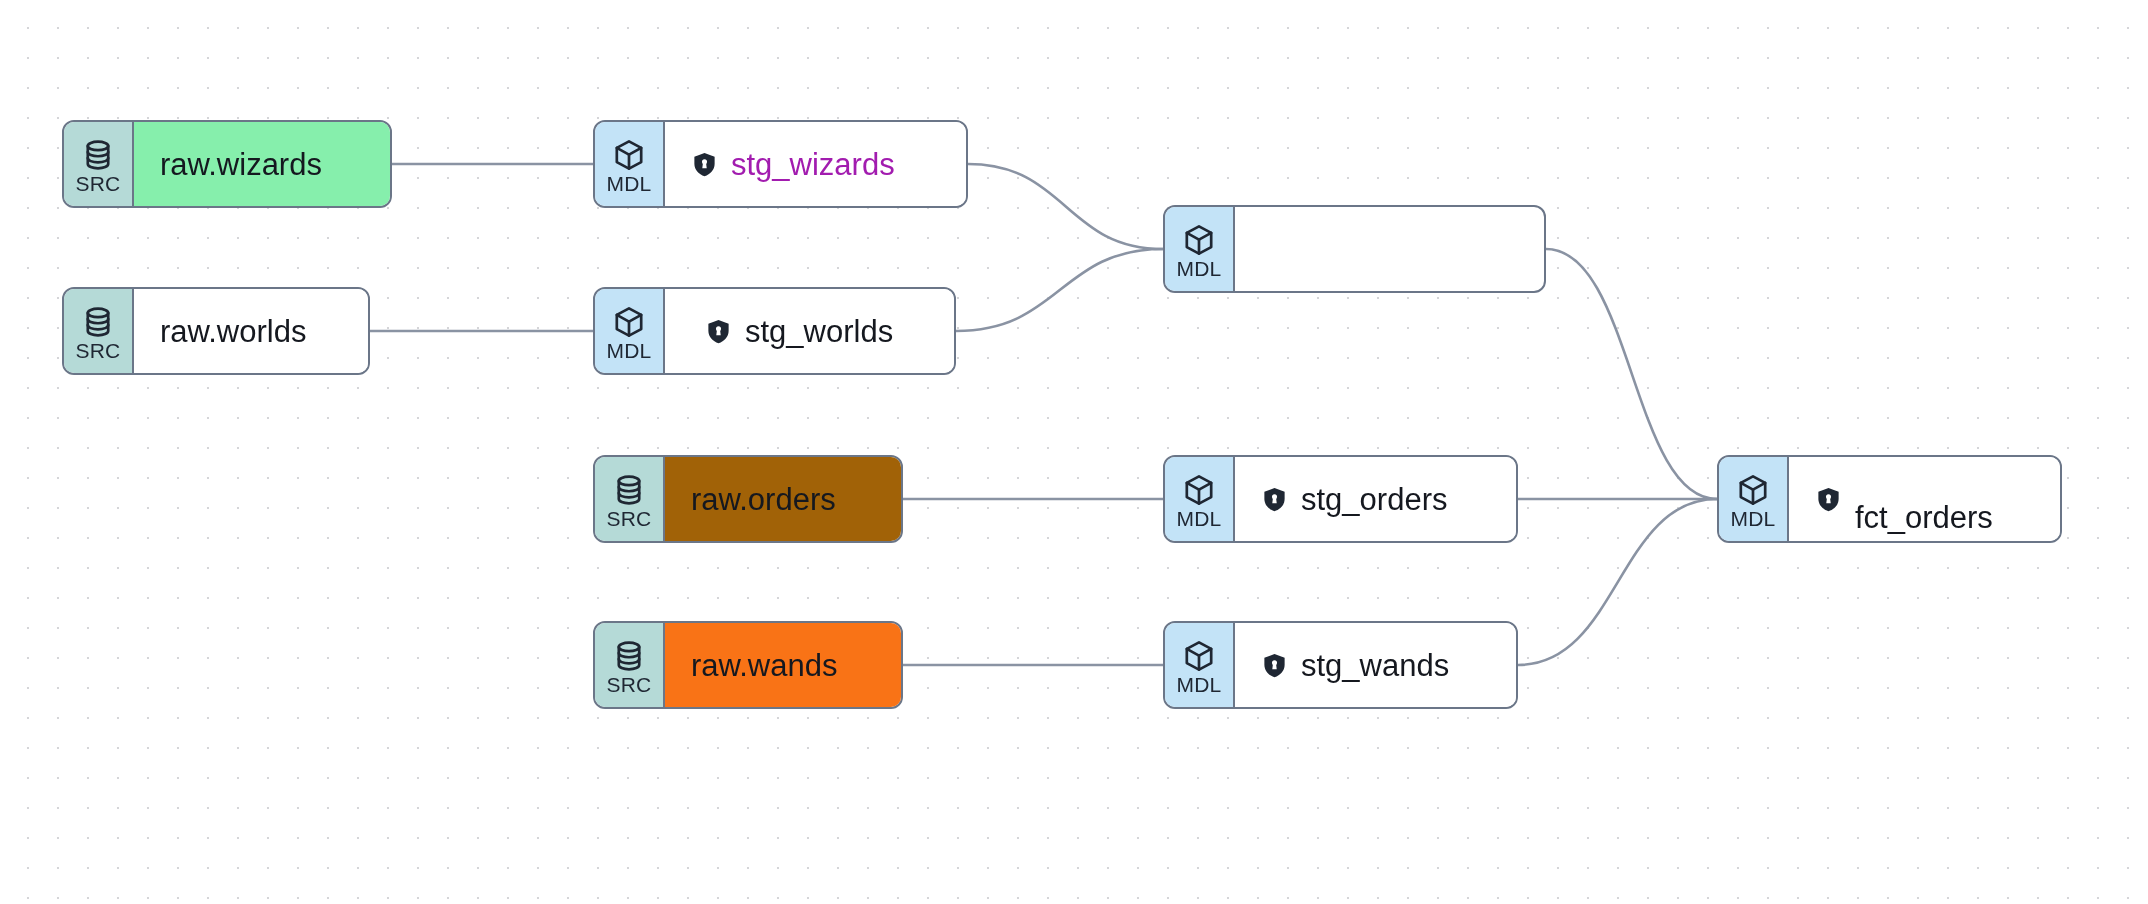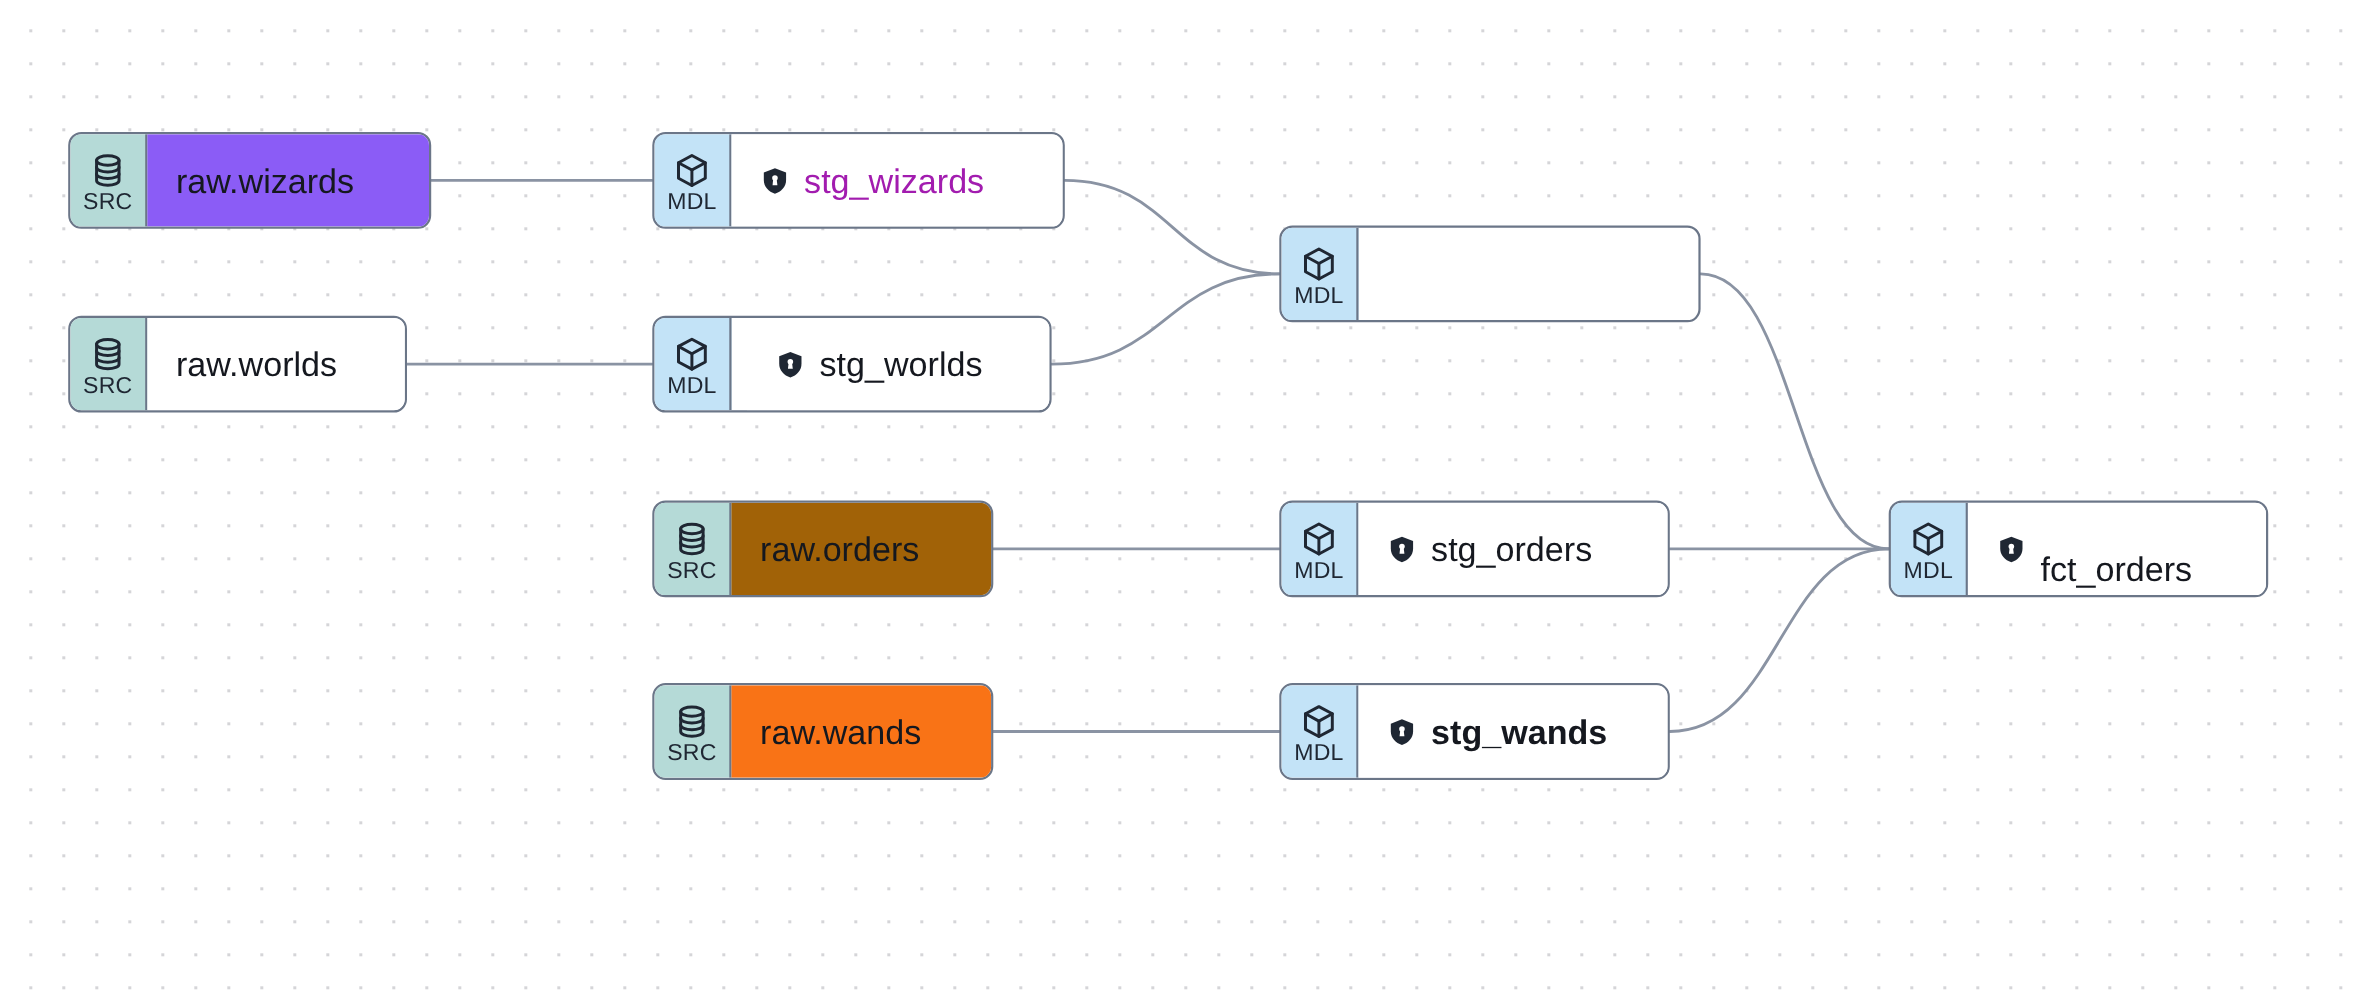--- a/index.html
+++ b/index.html
@@ -121,21 +121,21 @@
           <span class="badge-icon">
             <svg width="34" height="34" viewBox="0 0 24 24" fill="none" stroke="#1f2733" stroke-width="1.9" stroke-linecap="round" stroke-linejoin="round">
               <ellipse cx="12" cy="5.6" rx="7.2" ry="3.0"></ellipse>
               <path d="M4.8 5.6 v12.8 c0 1.66 3.22 3.0 7.2 3.0 s7.2 -1.34 7.2 -3.0 V5.6"></path>
               <path d="M4.8 9.9 c0 1.66 3.22 3.0 7.2 3.0 s7.2 -1.34 7.2 -3.0"></path>
               <path d="M4.8 14.2 c0 1.66 3.22 3.0 7.2 3.0 s7.2 -1.34 7.2 -3.0"></path>
             </svg>
           </span>
           <span class="badge-label" style="color: rgb(31, 39, 51);">SRC</span>
         </div>
-        <div class="node-body" style="background: #8b5cf6;">
+        <div class="node-body" style="background: #86efac;">
           <span class="node-label" style="color: rgb(21, 24, 31);">raw.wizards</span>
         </div>
       </div>
       <div class="node" style="left: 62px; top: 287px; width: 308px; border-color: rgb(107, 118, 136);">
         <div class="node-badge src" style="background: rgb(181, 218, 215); border-right-color: rgb(107, 118, 136);">
           <span class="badge-icon">
             <svg width="34" height="34" viewBox="0 0 24 24" fill="none" stroke="#1f2733" stroke-width="1.9" stroke-linecap="round" stroke-linejoin="round">
               <ellipse cx="12" cy="5.6" rx="7.2" ry="3.0"></ellipse>
               <path d="M4.8 5.6 v12.8 c0 1.66 3.22 3.0 7.2 3.0 s7.2 -1.34 7.2 -3.0 V5.6"></path>
               <path d="M4.8 9.9 c0 1.66 3.22 3.0 7.2 3.0 s7.2 -1.34 7.2 -3.0"></path>
@@ -262,21 +262,21 @@
         <div class="node-badge mdl" style="background: rgb(195, 227, 247); border-right-color: rgb(107, 118, 136);">
           <span class="badge-icon">
             <svg width="34" height="34" viewBox="0 0 24 24" fill="none" stroke="#1f2733" stroke-width="1.9" stroke-linecap="round" stroke-linejoin="round">
               <path d="M12 2.4 L20.6 7.0 V17.0 L12 21.6 L3.4 17.0 V7.0 Z"></path>
               <path d="M3.4 7.0 L12 11.7 L20.6 7.0"></path>
               <path d="M12 11.7 V21.6"></path>
             </svg>
           </span>
           <span class="badge-label" style="color: rgb(31, 39, 51);">MDL</span>
         </div>
-        <div class="node-body" style="background: rgb(255, 255, 255); font-weight: bold;">
+        <div class="node-body" style="background: rgb(255, 255, 255);">
           <span class="shield-icon">
             <svg width="27" height="27" viewBox="0 0 24 24">
               <path d="M12 1.7 L21 5.2 V11.3 C21 16.6 17.2 20.8 12 22.4 C6.8 20.8 3 16.6 3 11.3 V5.2 Z" fill="#1f2733"></path>
               <circle cx="12" cy="9.6" r="2.25" fill="#ffffff"></circle>
               <path d="M10.65 10.3 h2.7 l0.62 5.1 h-3.94 Z" fill="#ffffff"></path>
             </svg>
           </span>
           <span class="node-label" style="color: rgb(21, 24, 31);">stg_wands</span>
         </div>
       </div>

